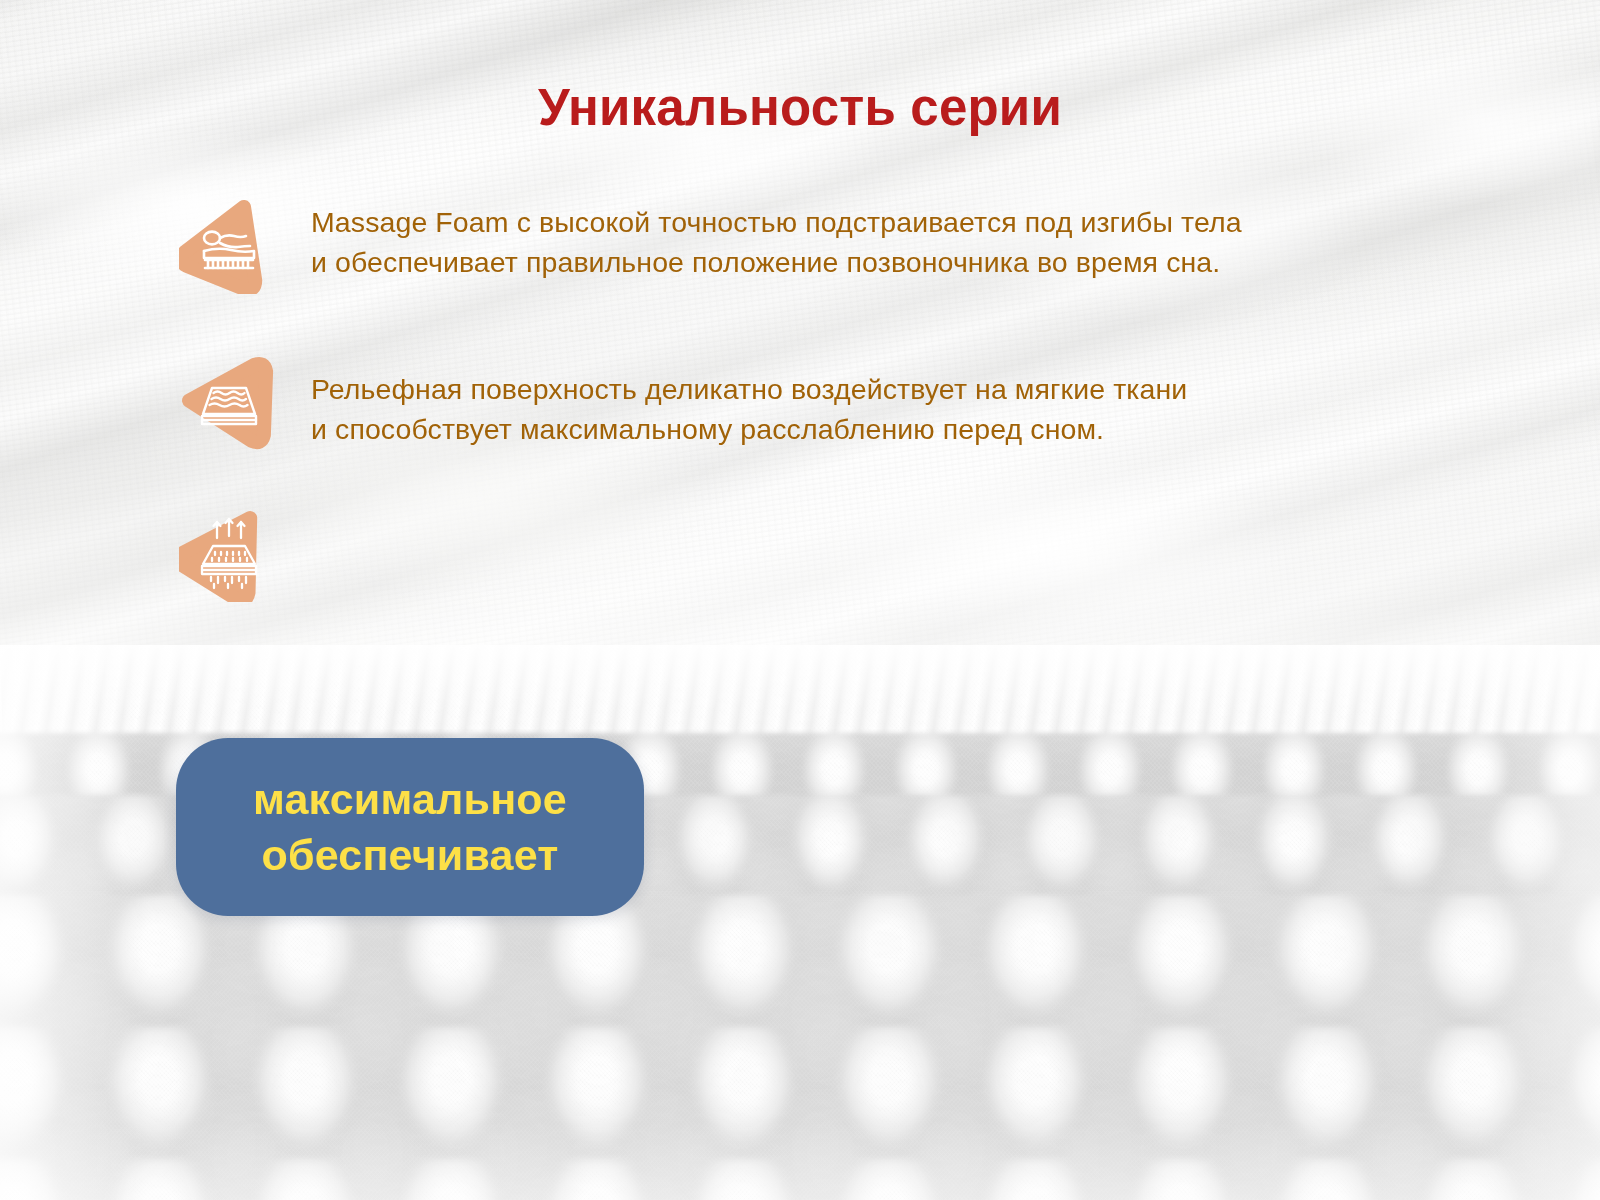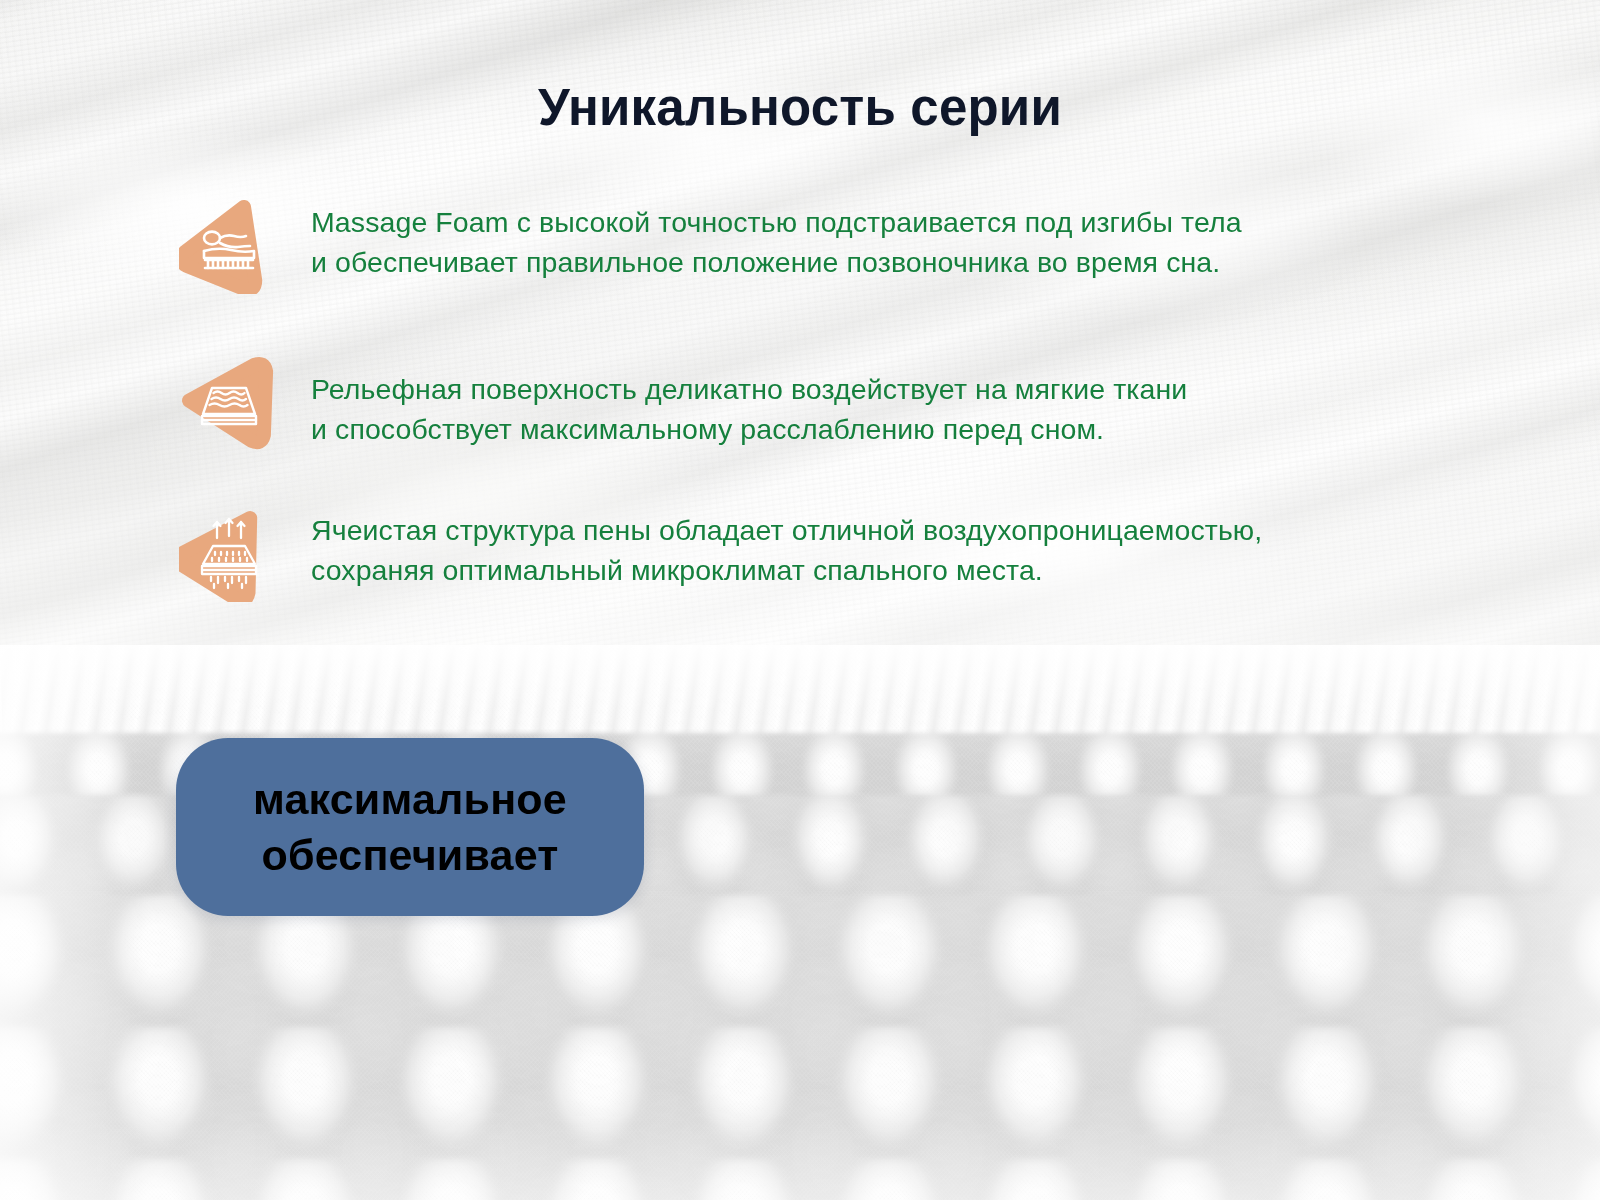--- a/index.html
+++ b/index.html
@@ -150,57 +150,57 @@
       linear-gradient(0deg,rgba(255,255,255,.45) 0%,rgba(255,255,255,0) 14%);
   }
 
   
   .content{position:absolute;inset:0;}
 
   .title{
     position:absolute;left:0;top:78px;width:1600px;
     text-align:center;
     font-size:51px;font-weight:700;letter-spacing:.2px;
-    color:#0f172a;
+    color:#b91c1c;
     font-family:"Liberation Sans","DejaVu Sans",sans-serif;
   }
 
   .features{position:absolute;left:175px;top:192px;width:1320px;}
   .feature{display:flex;align-items:flex-start;margin-bottom:50px;}
   .feature:nth-child(2){margin-bottom:42px;align-items:center;}
 
   .icon-wrap{
     width:112px;min-width:112px;height:108px;position:relative;
     display:flex;align-items:center;justify-content:center;
   }
   .tri{
     position:absolute;left:4px;top:2px;width:100px;height:100px;
   }
   .tri svg{display:block;width:100px;height:100px;}
 
   .feature-text{
     padding-left:24px;padding-top:10px;
     font-size:28.5px;line-height:40px;
-    color:#15803d;
+    color:#a16207;
     font-weight:400;
     letter-spacing:.1px;
     white-space:pre-line;
   }
 
   .badge{
     position:absolute;left:176px;top:738px;
     width:468px;height:178px;
     background:#4e6f9c;
     border-radius:52px;
     display:flex;flex-direction:column;
     align-items:center;justify-content:center;
     box-shadow:0 3px 14px rgba(40,60,90,.14);
   }
   .badge-line{
-    color:#000000;font-weight:700;font-size:43px;line-height:56px;
+    color:#fde047;font-weight:700;font-size:43px;line-height:56px;
     letter-spacing:.2px;text-align:center;
   }
 </style>
 </head>
 <body>
 
 <div class="poster">
 
   <div class="photo-top">
     <div class="knit"></div>
@@ -298,22 +298,20 @@
 
                 <path d="M23 64 L77 64 L77 72 L23 72 Z"></path>
                 <path d="M23 68 L77 68"></path>
 
                 <path d="M32 75 l0 4 M39 75 l0 6 M46 75 l0 4 M53 75 l0 6 M60 75 l0 4 M67 75 l0 6"></path>
                 <path d="M35 82 l0 4 M49 82 l0 4 M63 82 l0 4"></path>
               </g>
             </svg>
           </div>
         </div>
-        <div class="feature-text">Ячеистая структура пены обладает отличной воздухопроницаемостью,
-сохраняя оптимальный микроклимат спального места.</div>
       </div>
 
     </div>
 
     <div class="badge">
       <div class="badge-line">максимальное</div>
       <div class="badge-line">обеспечивает</div>
     </div>
 
   </div>

